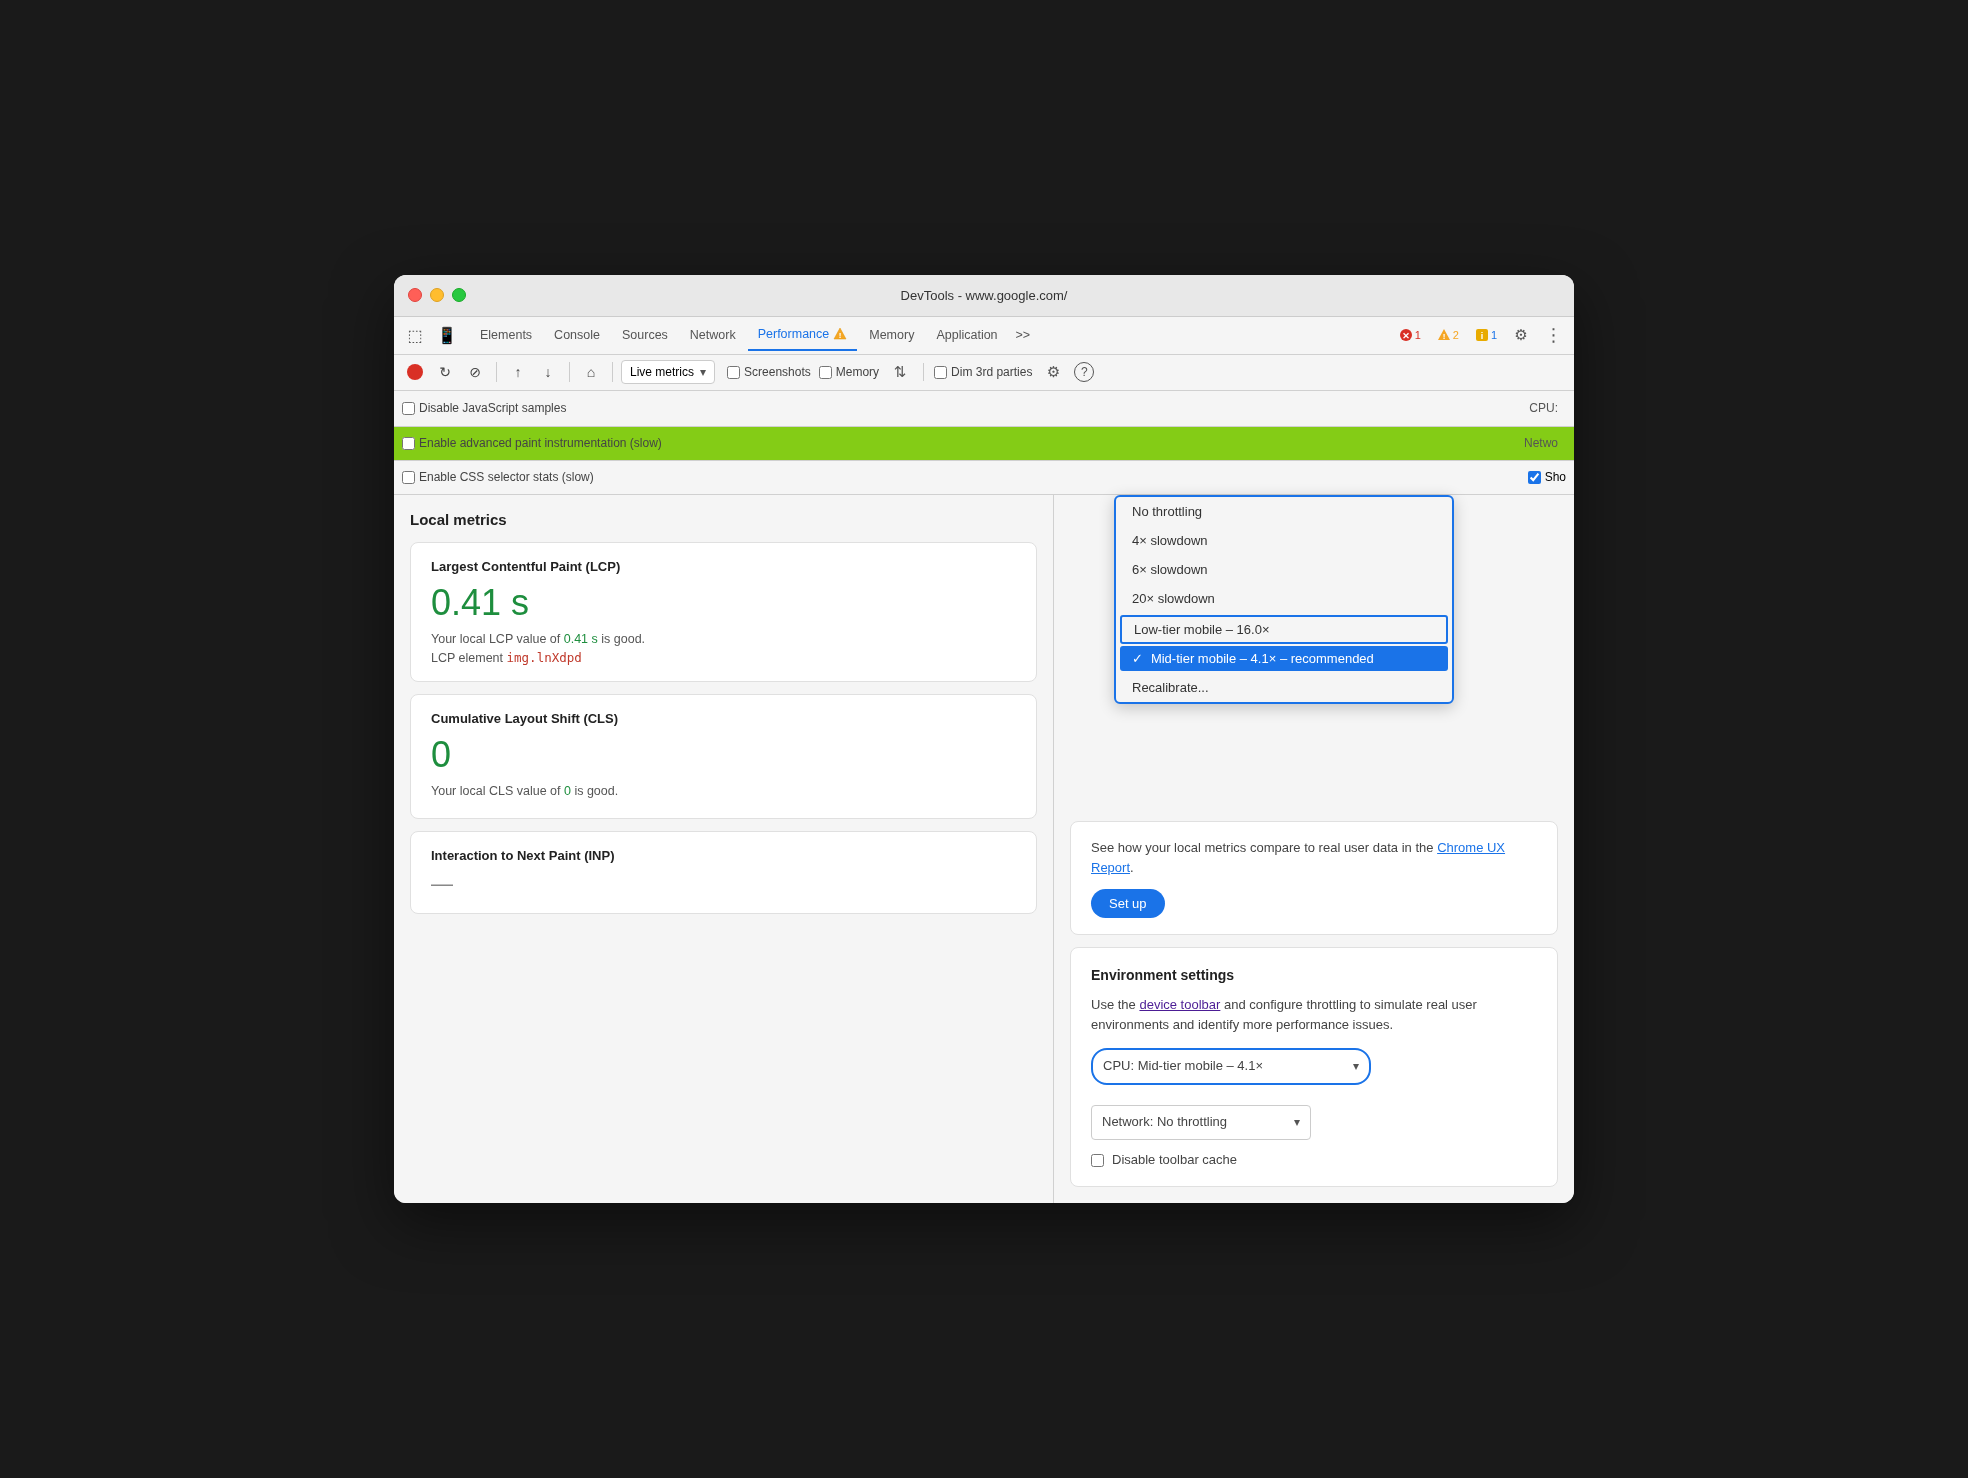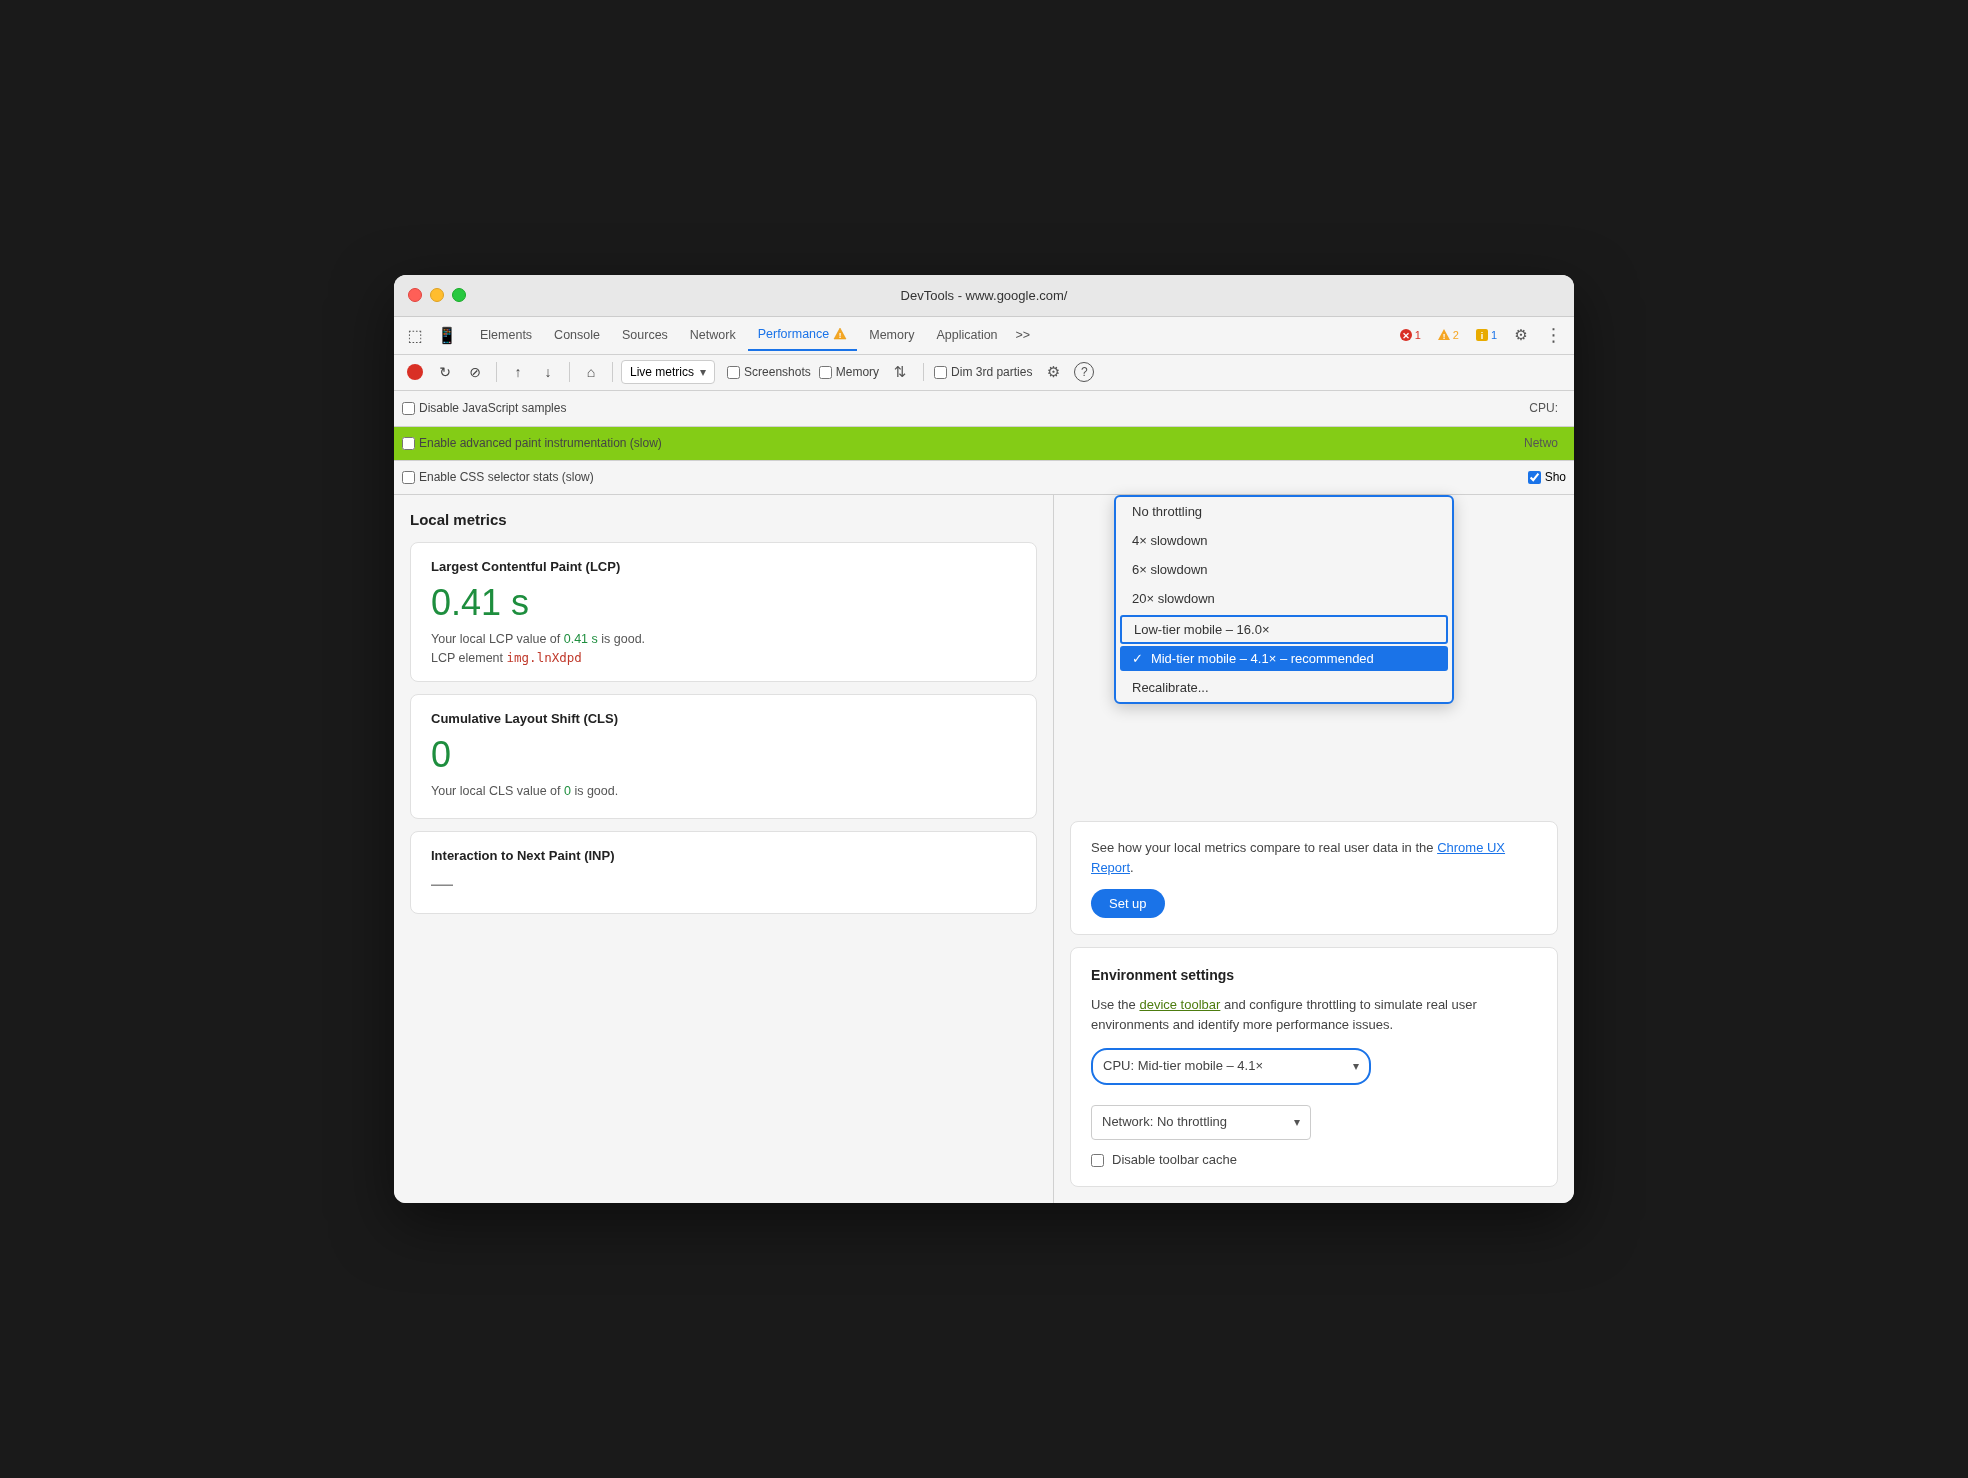--- a/index.html
+++ b/index.html
@@ -357,21 +357,21 @@
       font-size: 13px;
       color: #444;
       line-height: 1.6;
     }
     .env-title {
       font-size: 14px;
       font-weight: 600;
       color: #222;
       margin-bottom: 8px;
     }
-    .env-desc a { color: #4d7c0f; text-decoration: underline; cursor: pointer; }
+    .env-desc a { color: #4c1d95; text-decoration: underline; cursor: pointer; }
     .cpu-select-wrapper {
       margin-top: 12px;
     }
     .cpu-select {
       border: 2px solid #1a73e8;
       border-radius: 16px;
       padding: 6px 10px;
       font-size: 13px;
       background: white;
       cursor: pointer;

